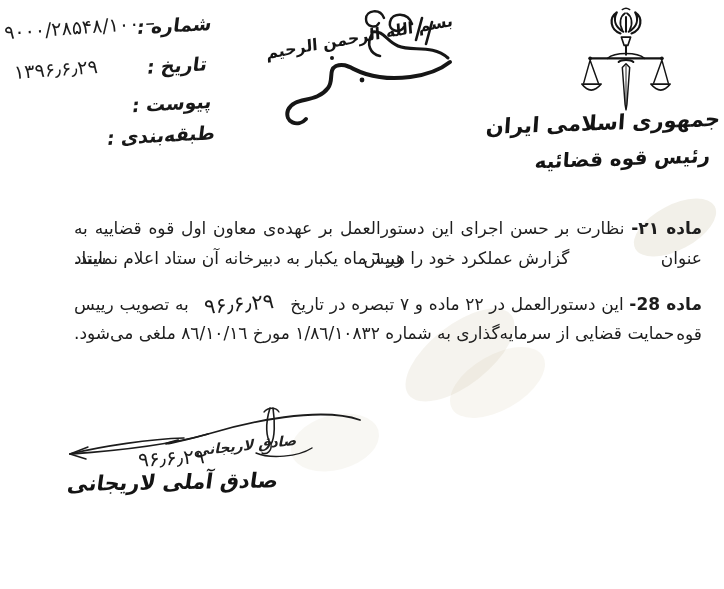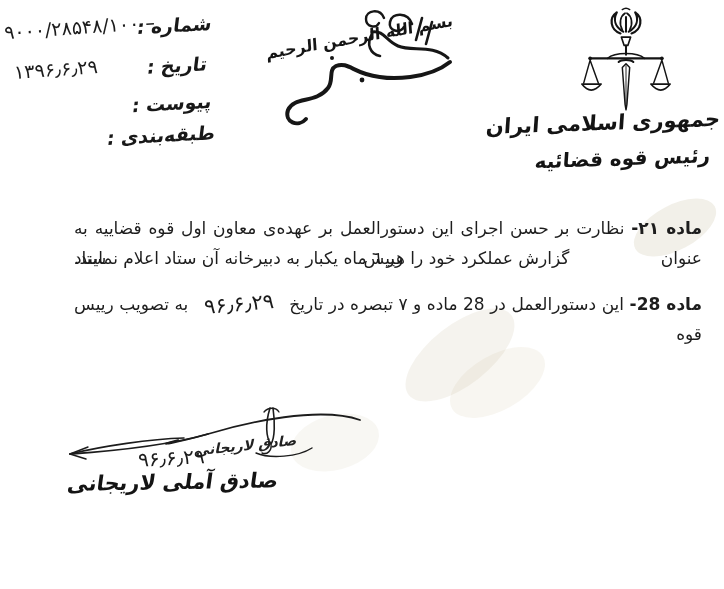--- a/index.html
+++ b/index.html
@@ -169,23 +169,26 @@
       <span>نظارت بر حسن اجرای این دستورالعمل بر عهده‌ی معاون اول قوه قضاییه به عنوان رییس ستاد</span>
     </div>
     <div class="bline rstart">
       <span>گزارش عملکرد خود را هر ٦ ماه یکبار به دبیرخانه آن ستاد اعلام نمایند.</span>
     </div>
 
     <div class="pgap"></div>
 
     <div class="bline just">
       <b>ماده 28-</b>
-      <span>این دستورالعمل در 28 ماده و ٧ تبصره در تاریخ</span>
+      <span>این دستورالعمل در ٢٢ ماده و ٧ تبصره در تاریخ</span>
       <span class="hw-inline">۹۶٫۶٫۲۹</span>
       <span>به تصویب رییس قوه</span>
+    </div>
+    <div class="bline rstart">
+      <span>حمایت قضایی از سرمایه‌گذاری به شماره ١/٨٦/١٠٨٣٢ مورخ ٨٦/١٠/١٦ ملغی می‌شود.</span>
     </div>
   </div>
 
   <svg class="sig-svg" width="330" height="80" viewBox="0 0 330 80">
     <path d="M302,22 C262,8 190,24 150,36 C122,44 90,50 120,42" stroke-width="1.8"></path>
     <path d="M150,36 C118,45 70,52 12,56" stroke-width="1.8"></path>
     <path d="M12,56 C45,48 92,41 126,40" stroke-width="1.6"></path>
     <path d="M12,56 L30,49 M12,56 L28,61" stroke-width="1.4"></path>
     <path d="M212,10 C207,26 208,40 213,46 C217,40 217,24 215,10" stroke-width="1.6"></path>
     <path d="M213,46 C214,53 209,57 204,55" stroke-width="1.4"></path>

